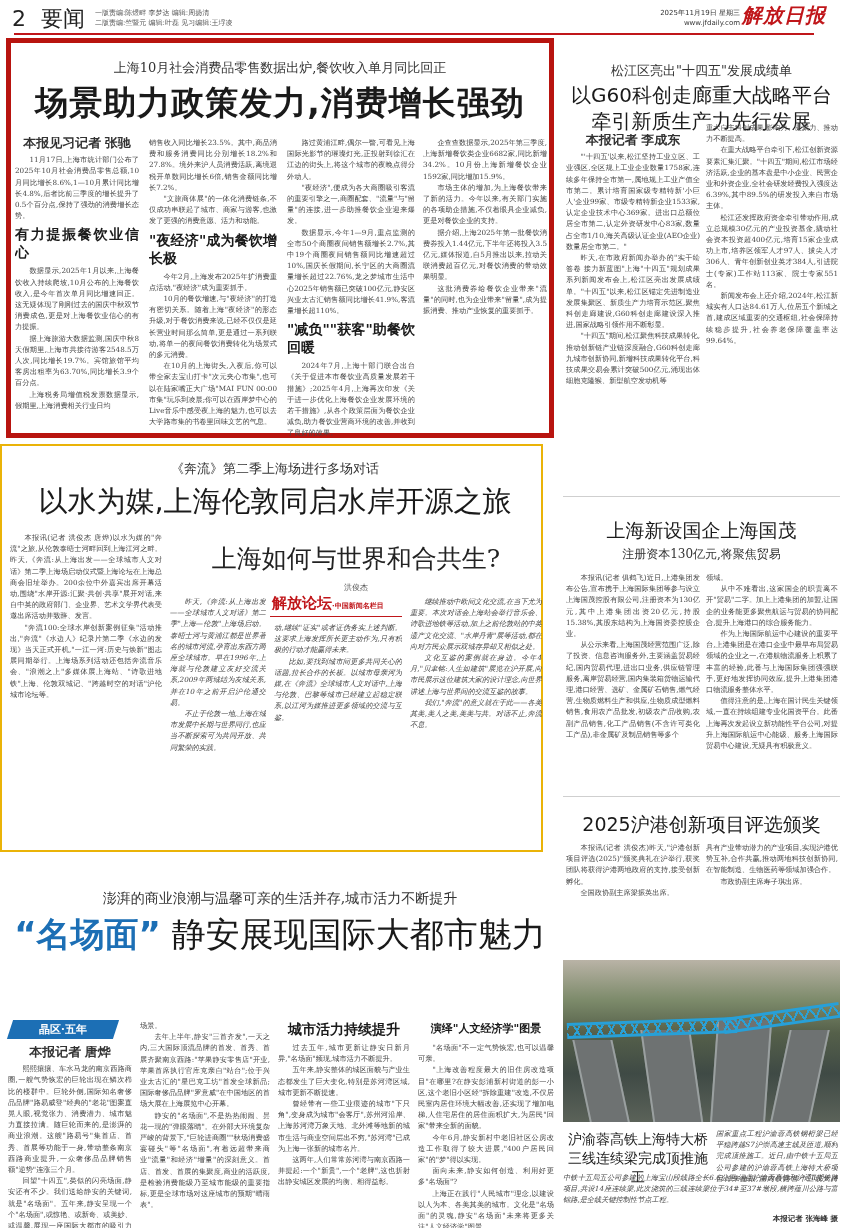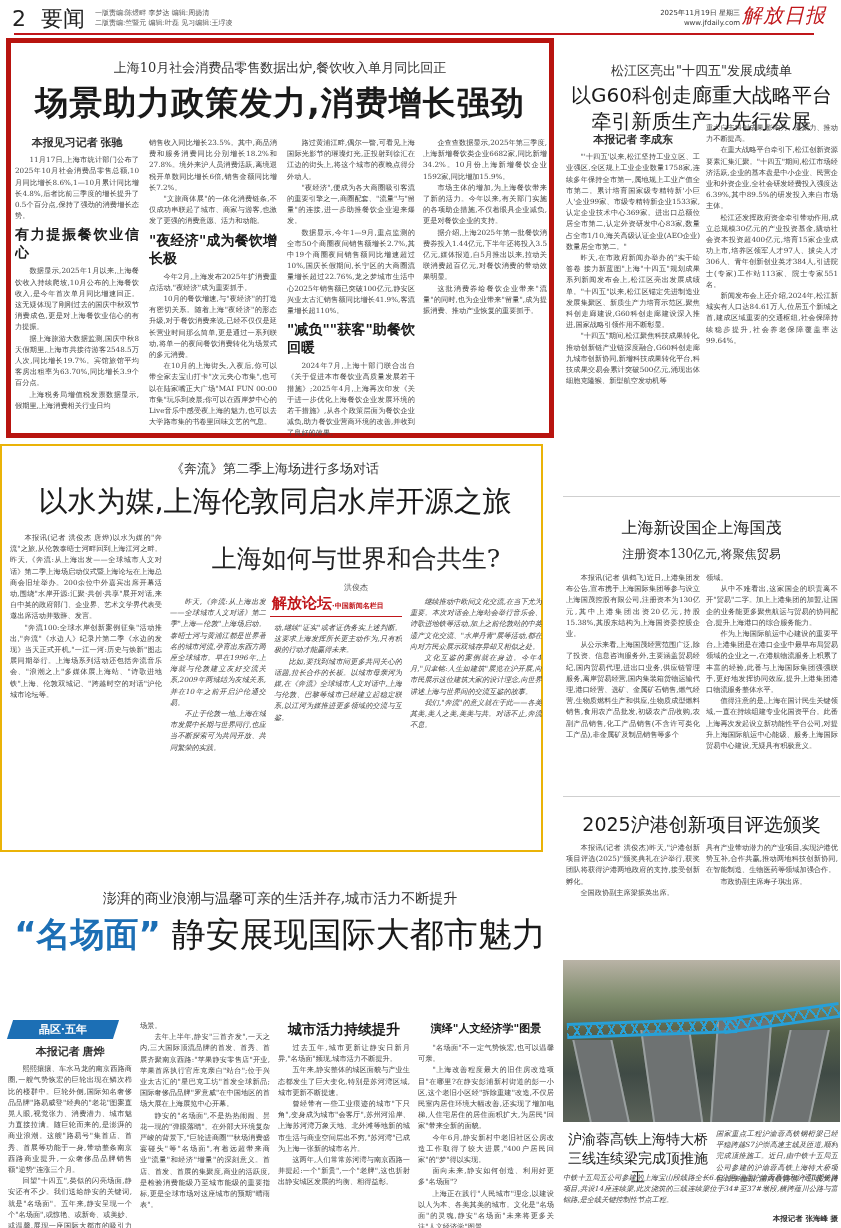--- a/index.html
+++ b/index.html
@@ -3,30 +3,30 @@
 <meta charset="utf-8">
 <style>
   * { box-sizing: border-box; margin: 0; padding: 0; }
   body { width: 841px; height: 1228px; background: #fff; font-family: "DejaVu Serif", "Liberation Serif", serif; color: #222; position: relative; overflow: hidden; }
 
   
   .masthead { position: absolute; left: 0; top: 0; width: 841px; height: 36px; }
   .page-no { position: absolute; left: 12px; top: 4px; font-family: "DejaVu Sans", sans-serif; font-size: 22px; color: #222; }
   .editors { position: absolute; left: 95px; top: 8px; font-family: "DejaVu Sans", sans-serif; font-size: 7px; color: #555; line-height: 10px; }
   .date-block { position: absolute; left: 650px; top: 8px; text-align: right; font-family: "DejaVu Sans", sans-serif; font-size: 7px; color: #333; line-height: 10px; width: 90px; }
-  .logo { position: absolute; left: 742px; top: 2px; font-family: "DejaVu Serif", serif; font-size: 20px; color: #c0161a; font-style: italic; font-weight: normal; letter-spacing: 1px; }
+  .logo { position: absolute; left: 742px; top: 2px; font-family: "DejaVu Serif", serif; font-size: 20px; color: #c0161a; font-style: italic; font-weight: bold; letter-spacing: 1px; }
   .masthead-line { position: absolute; left: 14px; top: 33px; width: 800px; height: 2px; background: #c0161a; }
 
   
   .lead-box { position: absolute; left: 6px; top: 38px; width: 548px; height: 400px; border: 5px solid #b8140f; }
   .kicker { position: absolute; text-align: center; font-size: 13px; color: #333; }
   .headline-black { position: absolute; text-align: center; font-family: "DejaVu Sans", sans-serif; font-weight: bold; color: #1a1a1a; }
   .columns { position: absolute; font-size: 7.2px; line-height: 11.2px; color: #444; text-align: justify; }
   .col { position: absolute; overflow: hidden; }
-  .byline { font-family: Liberation Serif, serif; font-weight: bold; font-size: 11px; text-align: center; color: #333; margin-bottom: 6px; }
+  .byline { font-family: Liberation Sans, sans-serif; font-weight: bold; font-size: 13px; text-align: center; color: #333; margin-bottom: 6px; }
   .subhead { font-family: "DejaVu Sans", sans-serif; font-weight: bold; font-size: 14px; color: #1a1a1a; margin: 4px 0 4px; line-height: 18px; }
   .para { text-indent: 2em; }
 
   
   .blue-box { position: absolute; left: 0; top: 444px; width: 543px; height: 408px; border: 2px solid #eab308; }
 
   .forum-title { position: absolute; font-family: "DejaVu Serif", serif; font-size: 15px; color: #c0161a; font-weight: bold; }
   .forum-sub { font-family: "DejaVu Sans", sans-serif; font-size: 7px; color: #c0161a; }
   .forum-line { position: absolute; height: 1px; background: #c0161a; }
 
@@ -114,21 +114,21 @@
   <div class="columns col" style="left:706px; top:122px; width:132px; height:350px;">
     <p>重大自主科创成果,影响力、凝聚力、推动力不断提高。</p>
     <p class="para">在重大战略平台牵引下,松江创新资源要素汇集汇聚。"十四五"期间,松江市场经济活跃,企业的基本盘是中小企业、民营企业和外资企业,全社会研发经费投入强度达6.39%,其中89.5%的研发投入来自市场主体。</p>
     <p class="para">松江还发挥政府资金牵引带动作用,成立总规模30亿元的产业投资基金,撬动社会资本投资超400亿元,培育15家企业成功上市,培养区领军人才97人、拔尖人才306人、青年创新创业英才384人,引进院士(专家)工作站113家、院士专家551名。</p>
     <p class="para">新闻发布会上还介绍,2024年,松江新城实有人口达84.61万人,位居五个新城之首,建成区域重要的交通枢纽,社会保障持续稳步提升,社会养老保障覆盖率达99.64%。</p>
   </div>
 </div>
 <div class="rule" style="left:563px; top:496px; width:277px;"></div>
 
 <div>
-  <div class="headline-black" style="left:563px; top:518px; width:277px; font-size:16px; font-weight:normal;">上海新设国企上海国茂</div>
+  <div class="headline-black" style="left:563px; top:518px; width:277px; font-size:19px; font-weight:normal;">上海新设国企上海国茂</div>
   <div class="kicker" style="left:563px; top:546px; width:277px; font-size:12px;">注册资本130亿元,将聚焦贸易</div>
   <div class="columns col" style="left:566px; top:572px; width:134px; height:215px;">
     <p class="para">本报讯(记者 俱鹤飞)近日,上港集团发布公告,宣布携手上海国际集团等参与设立上海国茂控股有限公司,注册资本为130亿元,其中上港集团出资20亿元,持股15.38%,其股东结构为上海国资委控股企业。</p>
     <p class="para">从公示来看,上海国茂经营范围广泛,除了投资、信息咨询服务外,主要涵盖贸易经纪,国内贸易代理,进出口业务,供应链管理服务,离岸贸易经营,国内集装箱货物运输代理,港口经营、选矿、金属矿石销售,燃气经营,生物质燃料生产和供应,生物质成型燃料销售,食用农产品批发,初级农产品收购,农副产品销售,化工产品销售(不含许可类化工产品),非金属矿及制品销售等多个</p>
   </div>
   <div class="columns col" style="left:706px; top:572px; width:132px; height:215px;">
     <p>领域。</p>
     <p class="para">从中不难看出,这家国企的职责离不开"贸易"二字。加上上港集团的加盟,让国企的业务能更多聚焦航运与贸易的协同配合,提升上海港口的综合服务能力。</p>
     <p class="para">作为上海国际航运中心建设的重要平台,上港集团是在港口企业中最早布局贸易领域的企业之一,在港航物流服务上积累了丰富的经验,此番与上海国际集团强强联手,更好地发挥协同效应,提升上港集团港口物流服务整体水平。</p>
     <p class="para">值得注意的是,上海在国计民生关键领域,一直在持续组建专业化国资平台。此番上海再次发起设立新功能性平台公司,对提升上海国际航运中心能级、服务上海国际贸易中心建设,无疑具有积极意义。</p>

